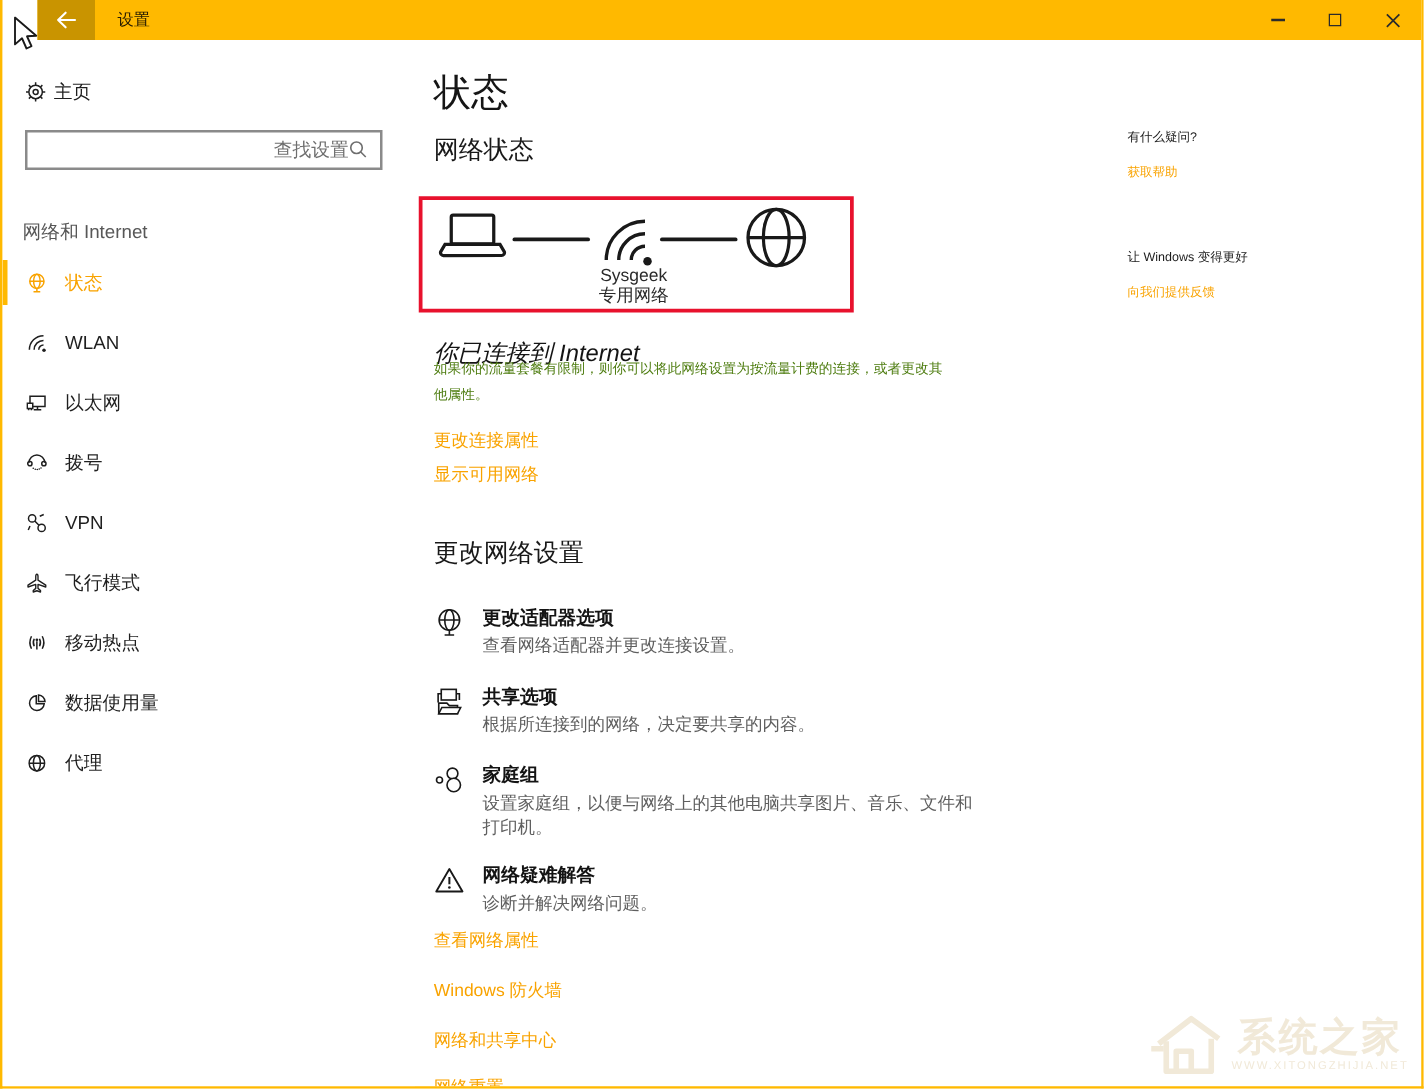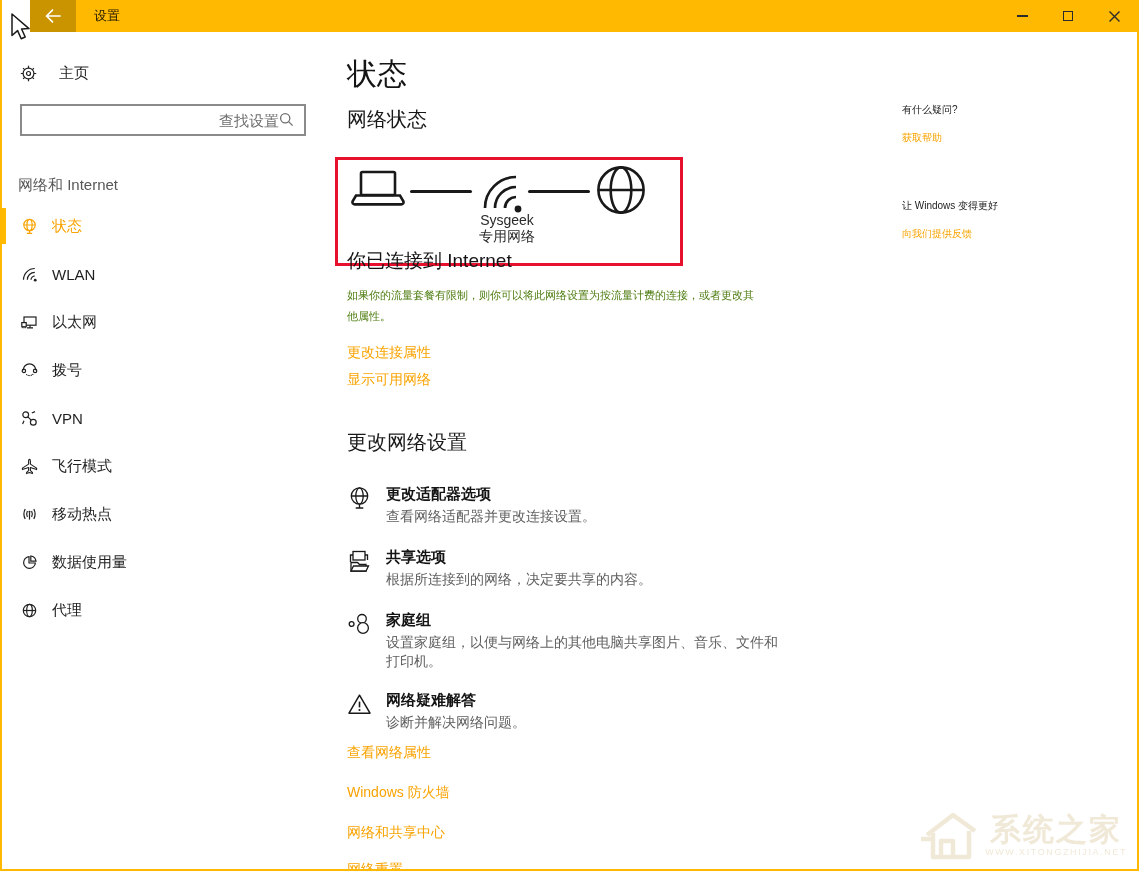--- a/index.html
+++ b/index.html
@@ -12,40 +12,40 @@
   
   .titlebar { height:32px; background:#ffb900; display:flex; align-items:stretch; }
   .back-btn { width:46px; background:#c99400; display:flex; align-items:center; justify-content:center; cursor:pointer; }
   .tb-title { line-height:32px; margin-left:18px; font-size:13px; color:#231a00; }
   .tb-controls { margin-left:auto; display:flex; }
   .tb-btn { width:46px; display:flex; align-items:center; justify-content:center; }
   .min-glyph { width:11px; height:2px; background:#2b2b2b; }
   .max-glyph { width:10px; height:10px; border:1.5px solid #2b2b2b; }
   
   .sidebar { position:absolute; left:0; top:32px; width:330px; bottom:0; background:#fff; }
-  .home-row { display:flex; align-items:center; height:38px; margin-top:22px; padding-left:18px; gap:22px; font-size:15px; }
+  .home-row { display:flex; align-items:center; height:38px; margin-top:22px; padding-left:18px; gap:6px; font-size:15px; }
   .search-box { margin:12px 0 0 18px; width:286px; height:32px; border:2px solid #8a8a8a; display:flex; align-items:center; background:#fff; }
   .search-box input { border:none; outline:none; flex:1; font-size:15px; padding-left:9px; color:#333; background:transparent; font-family:inherit;text-align:right; }
   .search-box input::placeholder { color:#6e6e6e; opacity:1; }
   .search-box svg { margin-right:9px; flex:none; }
   .nav-section { margin:40px 0 14px 16px; font-size:15px; color:#575757; height:18px; }
   .nav-item { position:relative; height:36px; margin-bottom:12px; display:flex; align-items:center; padding-left:18px; gap:14px; font-size:15px; color:#1f1f1f; cursor:pointer; }
   .nav-item .ni-icon { width:18px; display:flex; justify-content:center; }
   .nav-item.selected { color:#f9a300; }
   .nav-item.selected::before { content:""; position:absolute; left:0; top:0; width:4px; height:36px; background:#ffb900; }
   
   .main { position:absolute; left:330px; top:32px; right:0; bottom:0; }
   .abs { position:absolute; }
   .page-title { left:15px; top:22px; font-size:30px; color:#151515; }
   .h2 { font-size:20px; color:#191919; }
   .net-status { left:15px; top:74px; }
-  .annot-box { left:3px; top:125px; width:348px; height:109px; border:3px solid #e8112d; background:#fff;text-decoration:underline; }
+  .annot-box { left:3px; top:125px; width:348px; height:93px; border:3px solid #e8112d; background:#fff;text-decoration:underline; }
   .diag-line { position:absolute; height:3px; background:#191919; border-radius:2px; }
   .diag-label { position:absolute; left:104px; top:52px; width:130px; text-align:center; font-size:14px; color:#2a2a2a; line-height:16px; }
-  .conn-head { left:15px; top:216px; font-size:19px; color:#141414; }
+  .conn-head { left:15px; top:238px; font-size:19px; color:#141414;font-style:italic; }
   .conn-body { left:15px; top:254px; width:414px; font-size:11px; line-height:21px; color:#4d7c0f;font-family:Liberation Mono, monospace; }
   .link { color:#f9a300; font-size:14px; cursor:pointer; }
   .settings-head { left:15px; top:397px; }
   .mi { left:15px; }
   .mi .mi-icon { position:absolute; left:0; top:1px; }
   .mi .mi-body { margin-left:39px; }
   .mi-title { font-size:15px; font-weight:700; color:#141414; }
   .mi-desc { margin-top:3px; font-size:14px; color:#5f5f5f; width:402px; line-height:19px; }
   
   .rp { left:544px; font-size:10px;margin-left:26px; }

